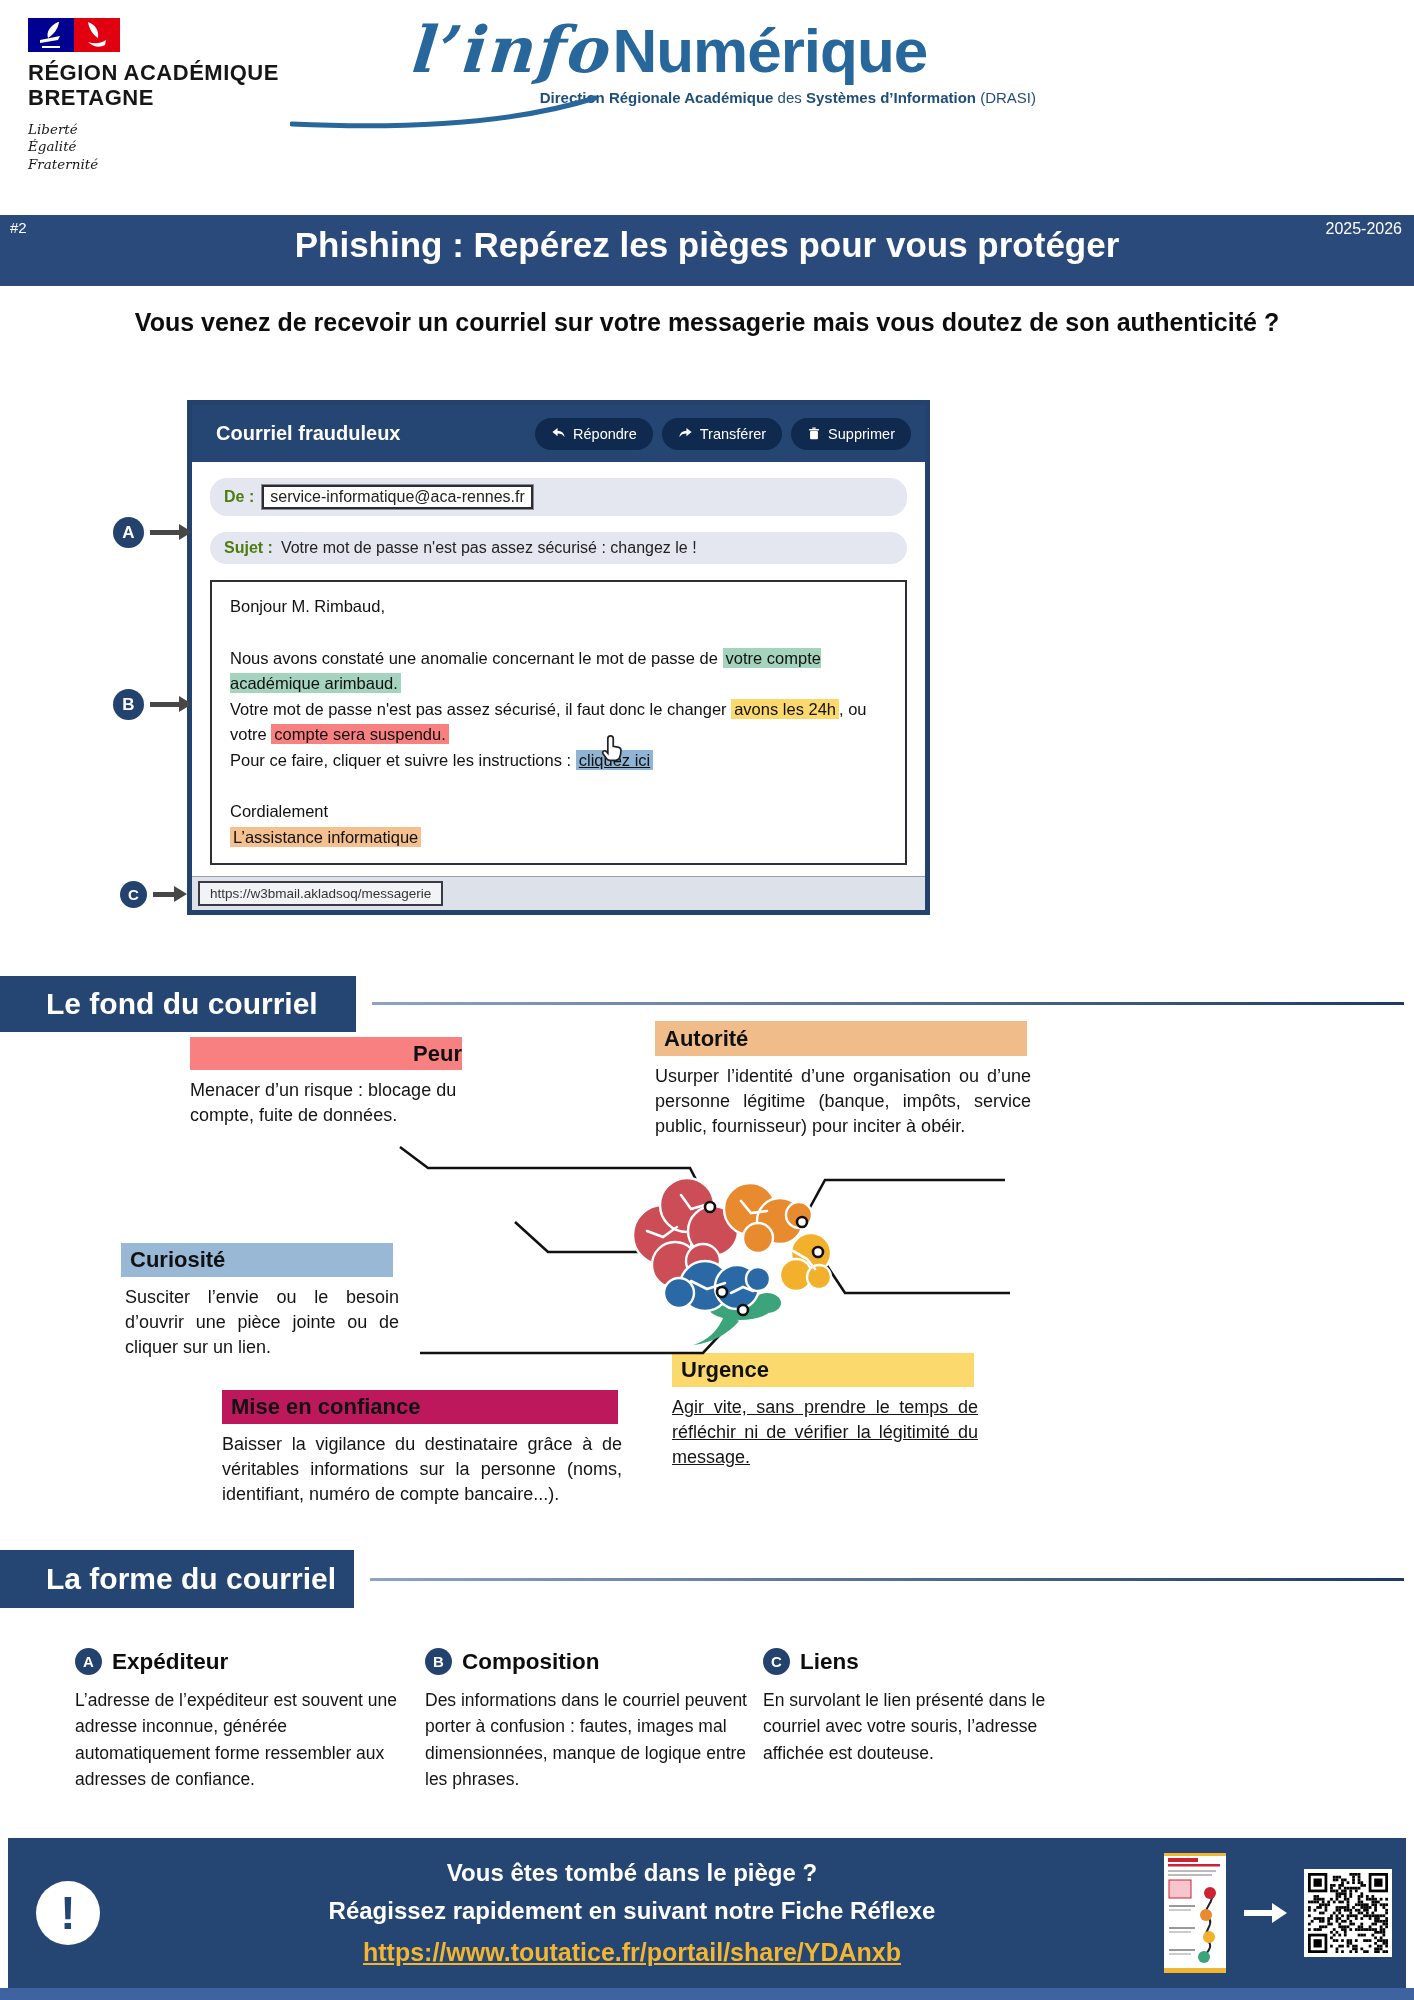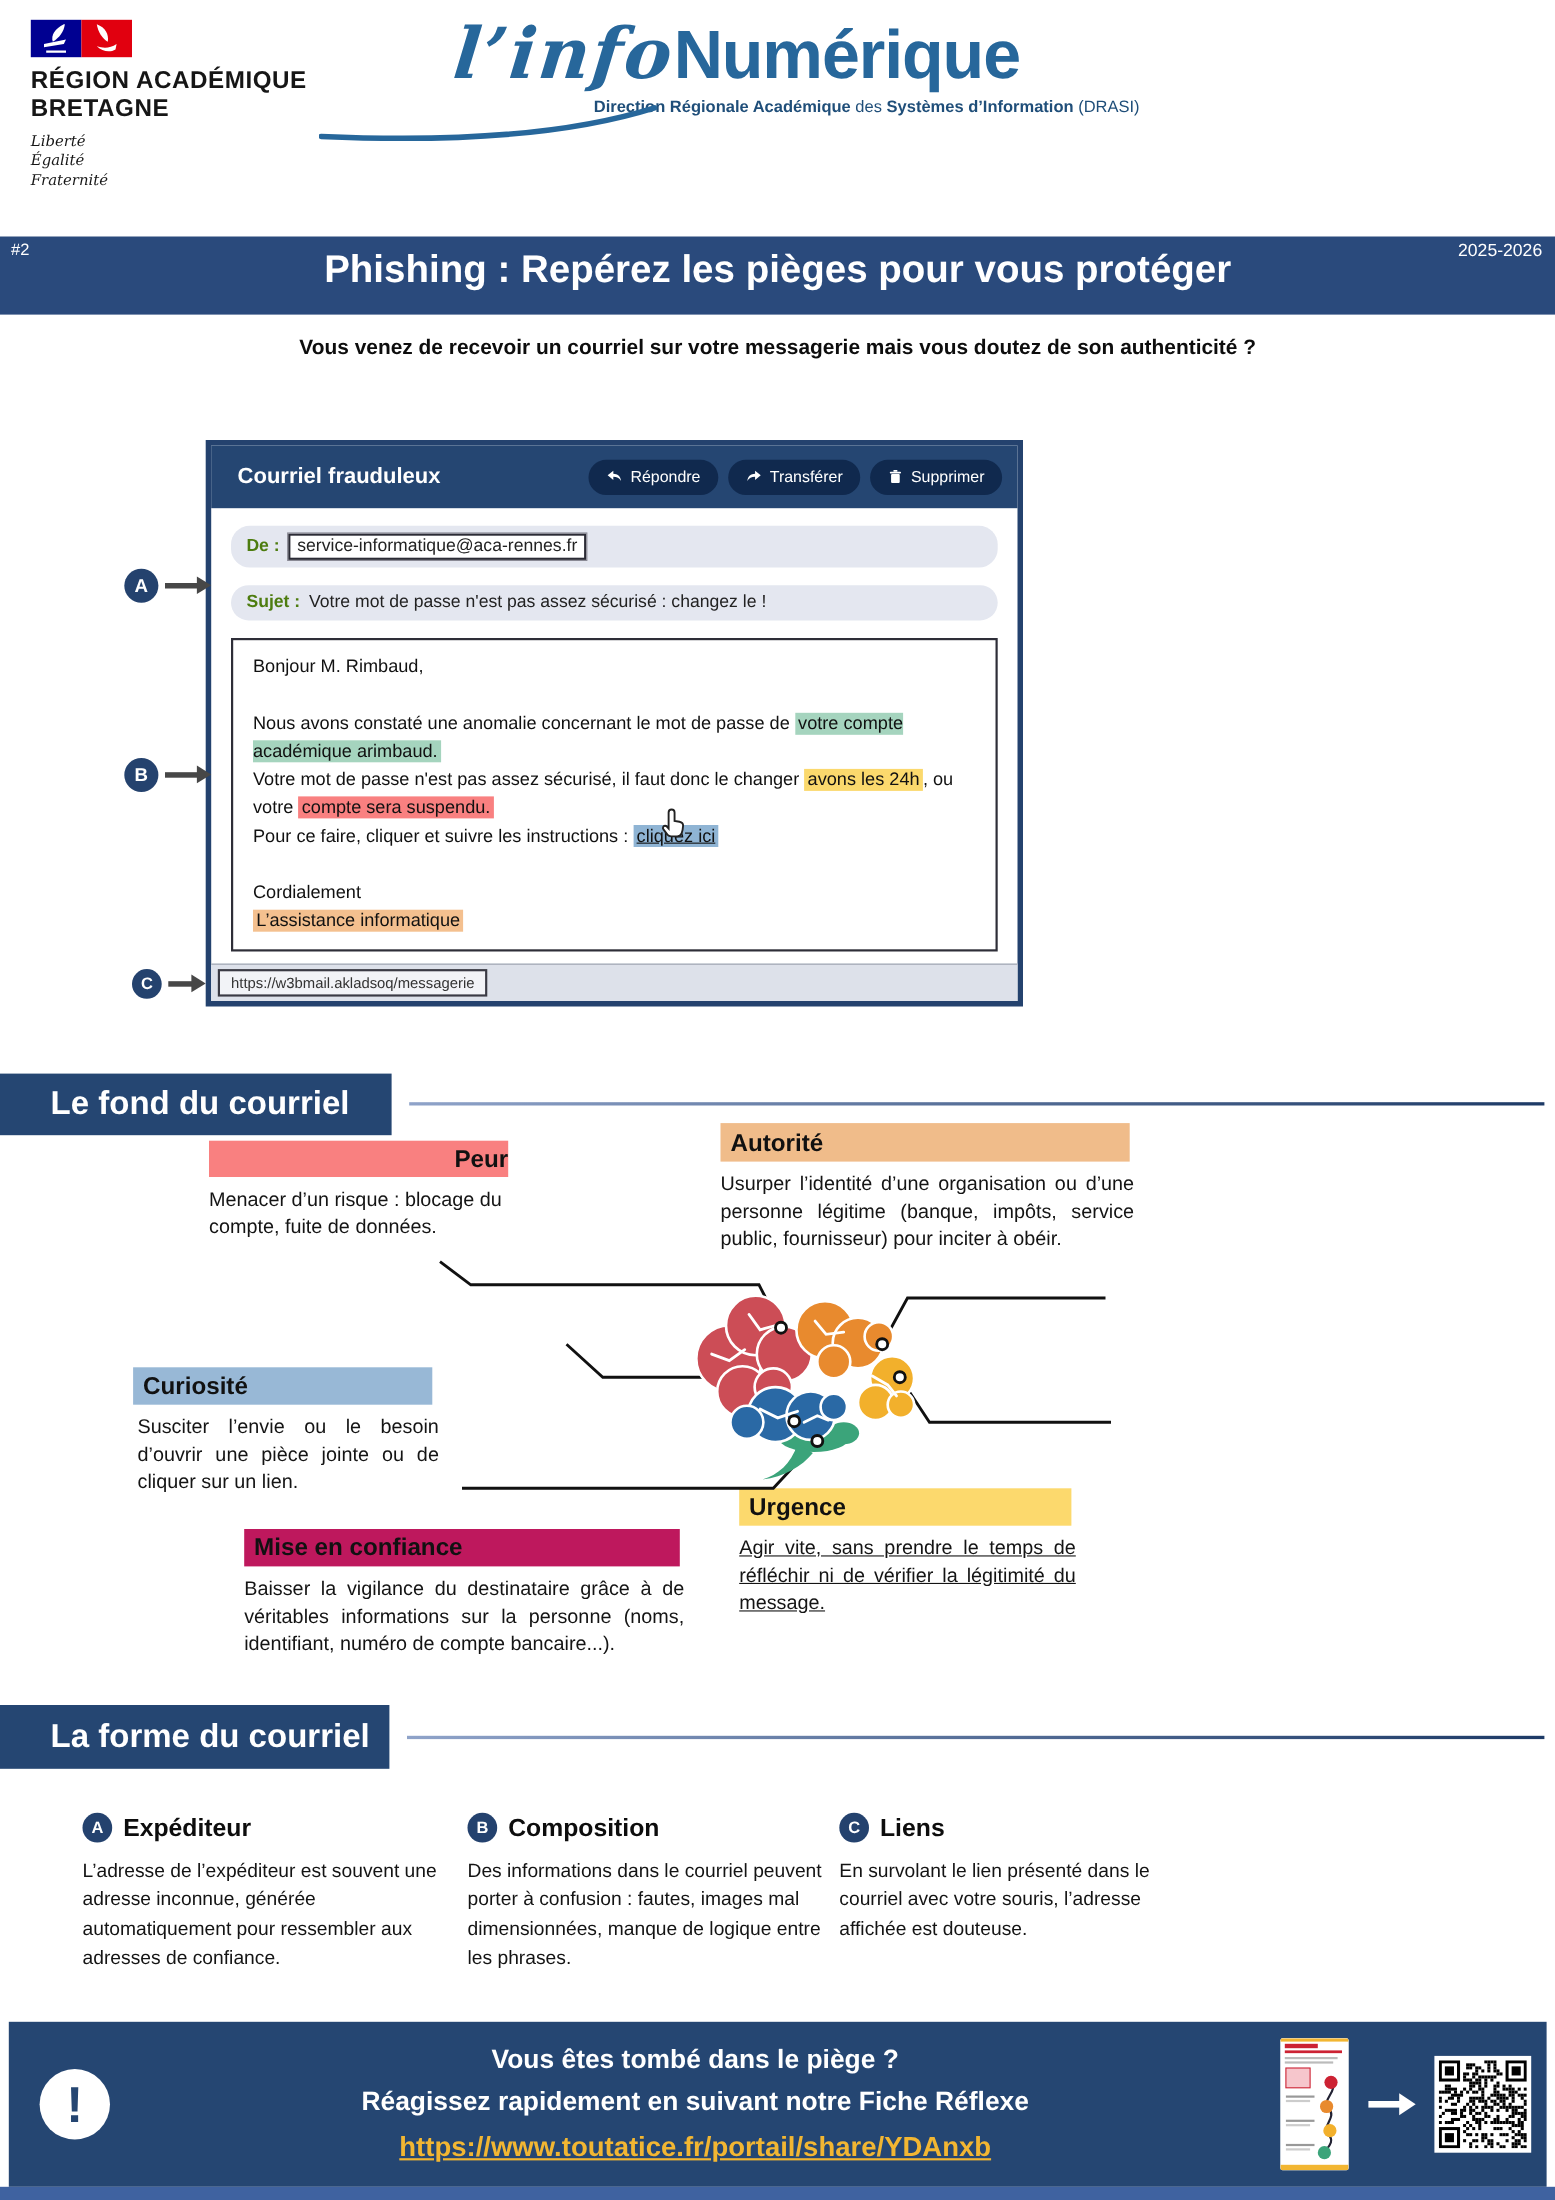--- a/index.html
+++ b/index.html
@@ -23,21 +23,21 @@
   .brand-swash{position:absolute;left:-10px;top:78px;}
   .brand-sub{margin-top:2px;text-align:right;font-size:15px;color:#1f4e79;padding-right:4px;}
   .brand-sub b{font-weight:bold;}
 
   
   .banner{position:absolute;left:0;top:215px;width:1414px;height:71px;background:#2a4a7c;color:#fff;}
   .banner .issue{position:absolute;left:10px;top:4px;font-size:15px;}
   .banner .year{position:absolute;right:12px;top:5px;font-size:16px;}
   .banner .title{position:absolute;left:0;right:0;top:10px;text-align:center;font-size:35px;font-weight:bold;}
 
-  .intro{position:absolute;left:0;top:302px;width:1414px;text-align:center;font-size:19px;font-weight:bold;line-height:1.6;color:#0d0d0d;}
+  .intro{position:absolute;left:0;top:302px;width:1414px;text-align:center;font-size:25px;font-weight:bold;line-height:1.6;color:#0d0d0d;}
 
   
   .mail{position:absolute;left:187px;top:400px;width:743px;height:515px;border:5px solid #24426e;background:#fff;}
   .mail-head{height:57px;background:#254672;display:flex;align-items:center;padding:0 14px 0 24px;}
   .mail-title{color:#fff;font-size:20px;font-weight:bold;flex:1;}
   .mbtn{display:flex;align-items:center;gap:7px;background:#10294e;color:#fff;border-radius:19px;padding:8px 16px;font-size:14.5px;margin-left:9px;cursor:pointer;}
   .mbtn svg{display:block;}
   .mail-content{padding:16px 18px 0 18px;}
   .pill{background:#e4e7f0;border-radius:17px;padding:7px 14px;font-size:16px;margin-bottom:16px;display:flex;align-items:center;}
   .pill .lab{font-weight:bold;color:#4d7c0f;margin-right:8px;white-space:nowrap;}
@@ -306,21 +306,21 @@
   <div class="sec-block" style="left:0;top:1550px;width:354px;height:58px;">
     <span>La forme du courriel</span>
   </div>
   <div class="sec-line" style="left:370px;top:1578px;width:1034px;"></div>
 
   <div class="fcol" style="left:75px;top:1648px;">
     <div class="fcol-head">
         <span class="fcirc">A</span>
         <span>Expéditeur</span>
       </div>
-    <div class="fcol-desc">L’adresse de l’expéditeur est souvent une adresse inconnue, générée automatiquement pour ressembler aux adresses de confiance.</div>
+    <div class="fcol-desc">L’adresse de l’expéditeur est souvent une adresse inconnue, générée automatiquement forme ressembler aux adresses de confiance.</div>
   </div>
   <div class="fcol" style="left:425px;top:1648px;">
     <div class="fcol-head">
         <span class="fcirc">B</span>
         <span>Composition</span>
       </div>
     <div class="fcol-desc">Des informations dans le courriel peuvent porter à confusion : fautes, images mal dimensionnées, manque de logique entre les phrases.</div>
   </div>
   <div class="fcol" style="left:763px;top:1648px;">
     <div class="fcol-head">

